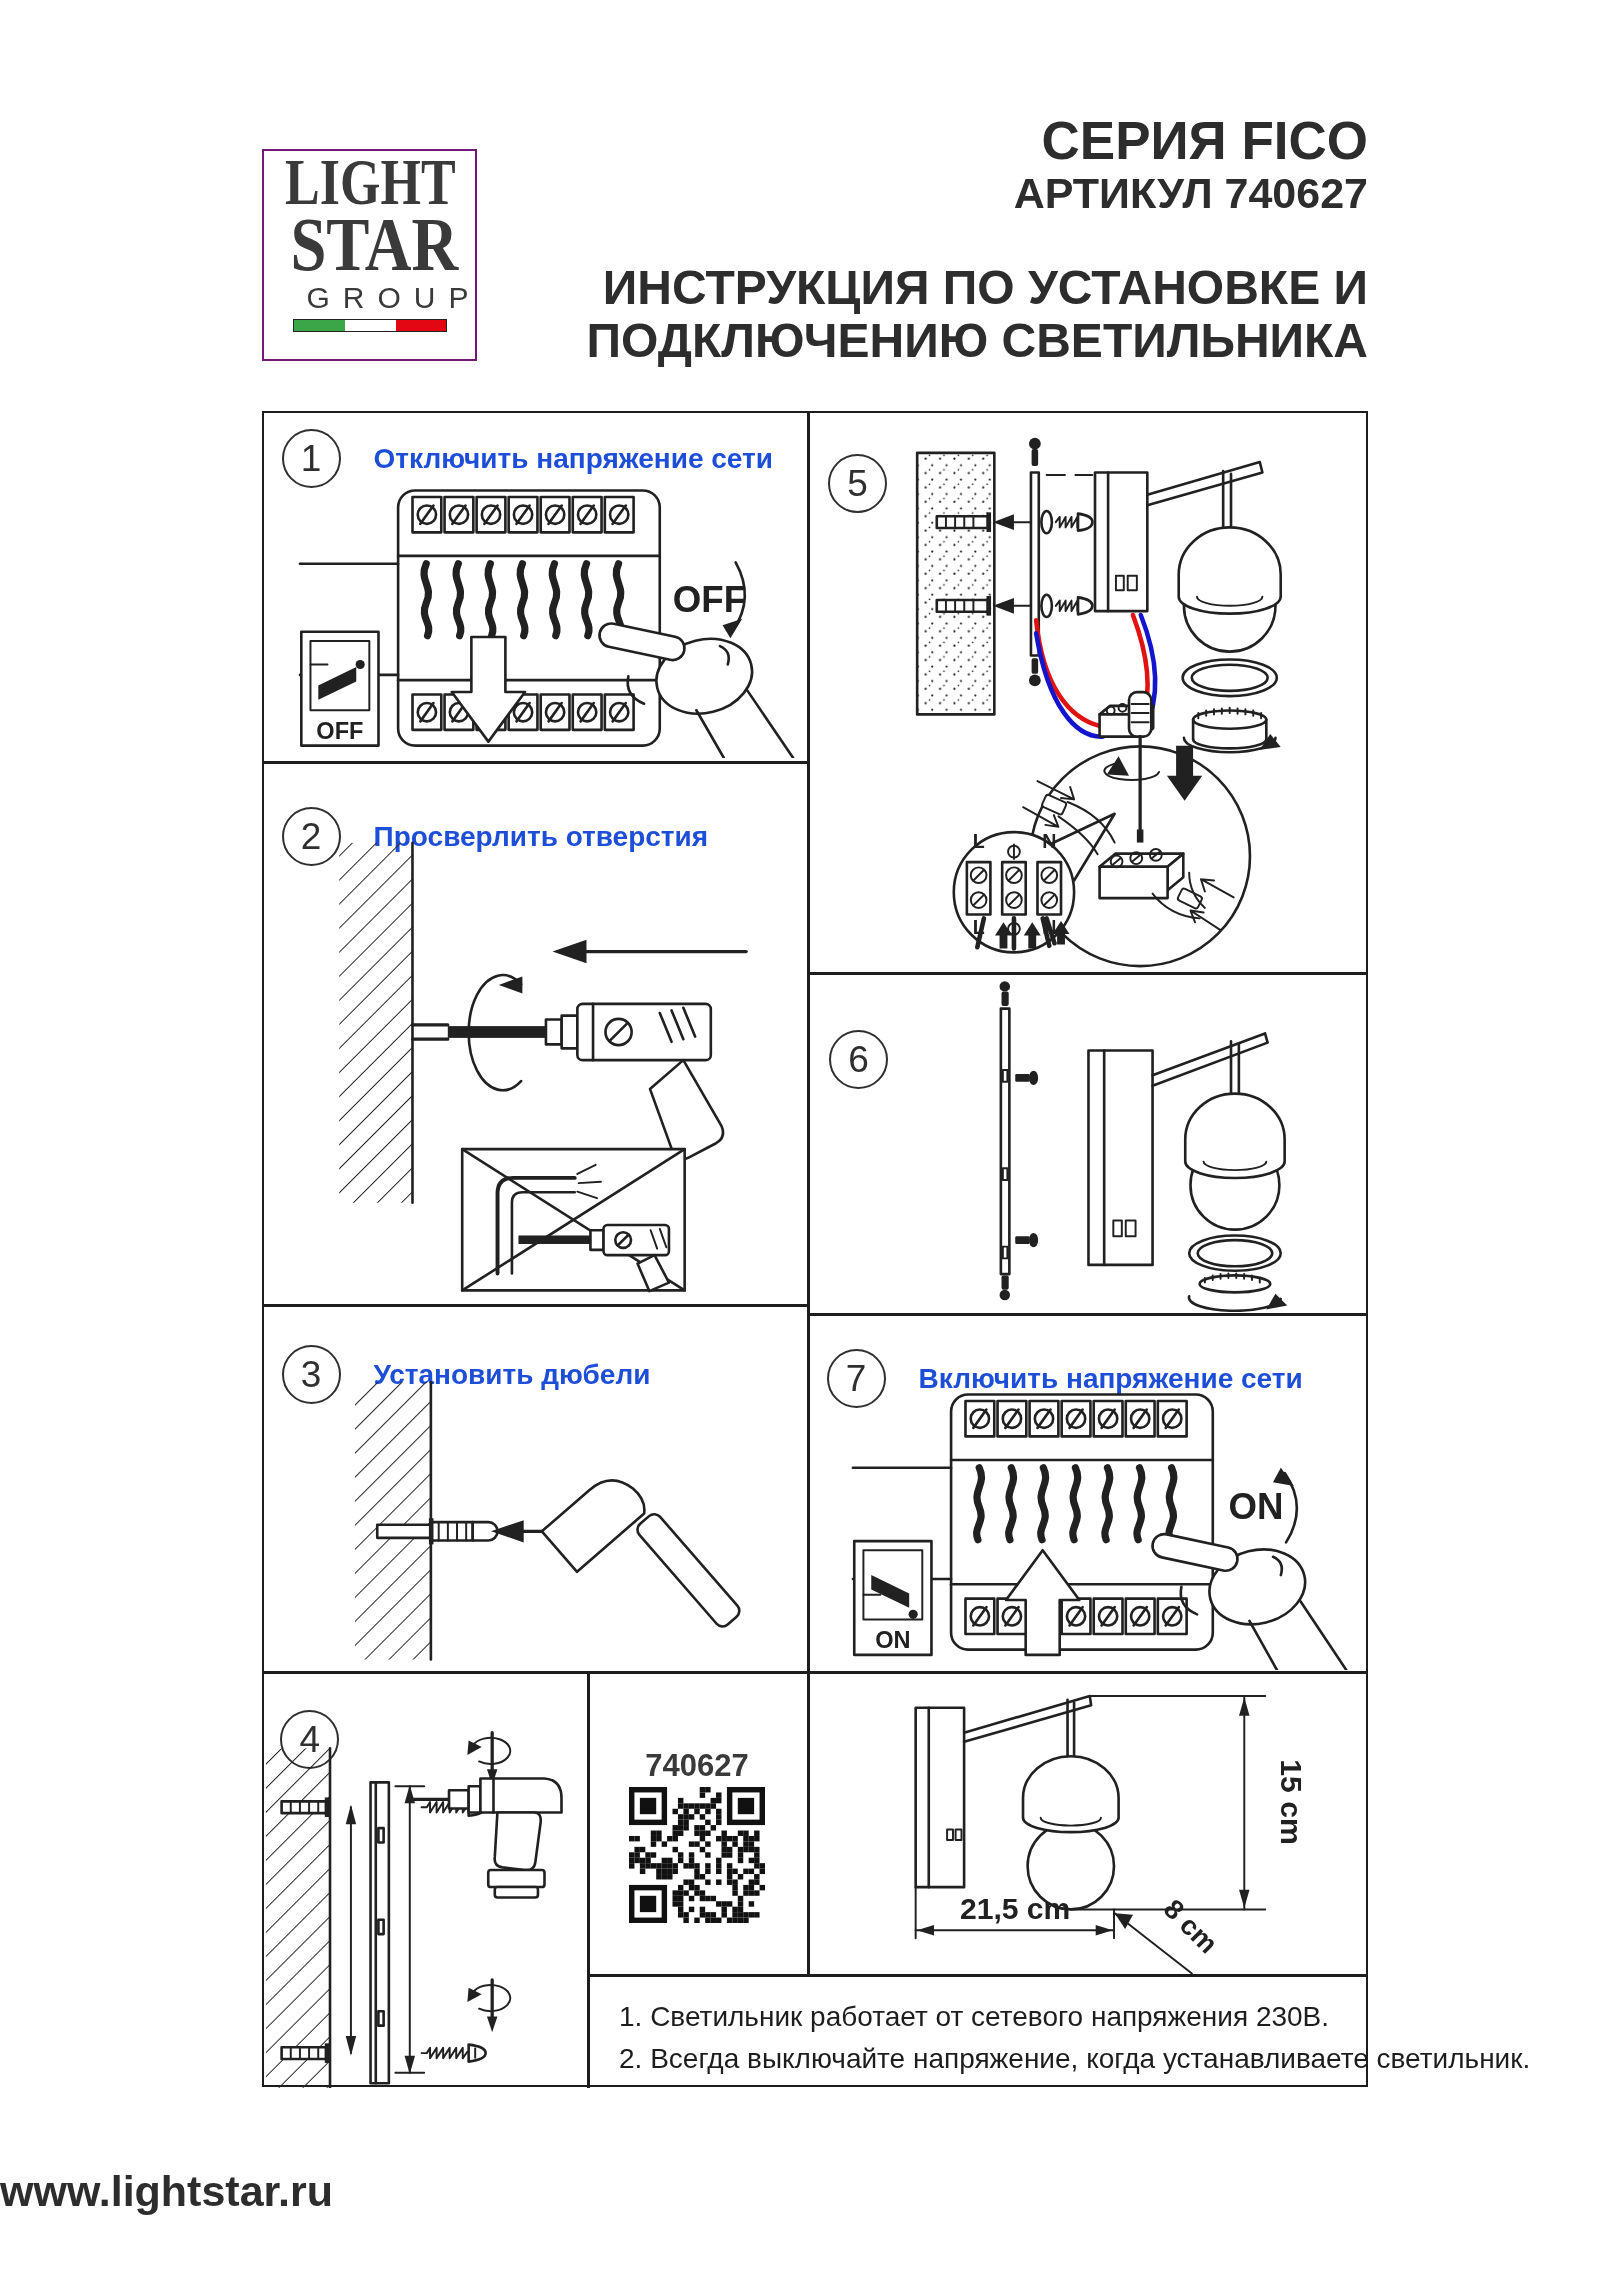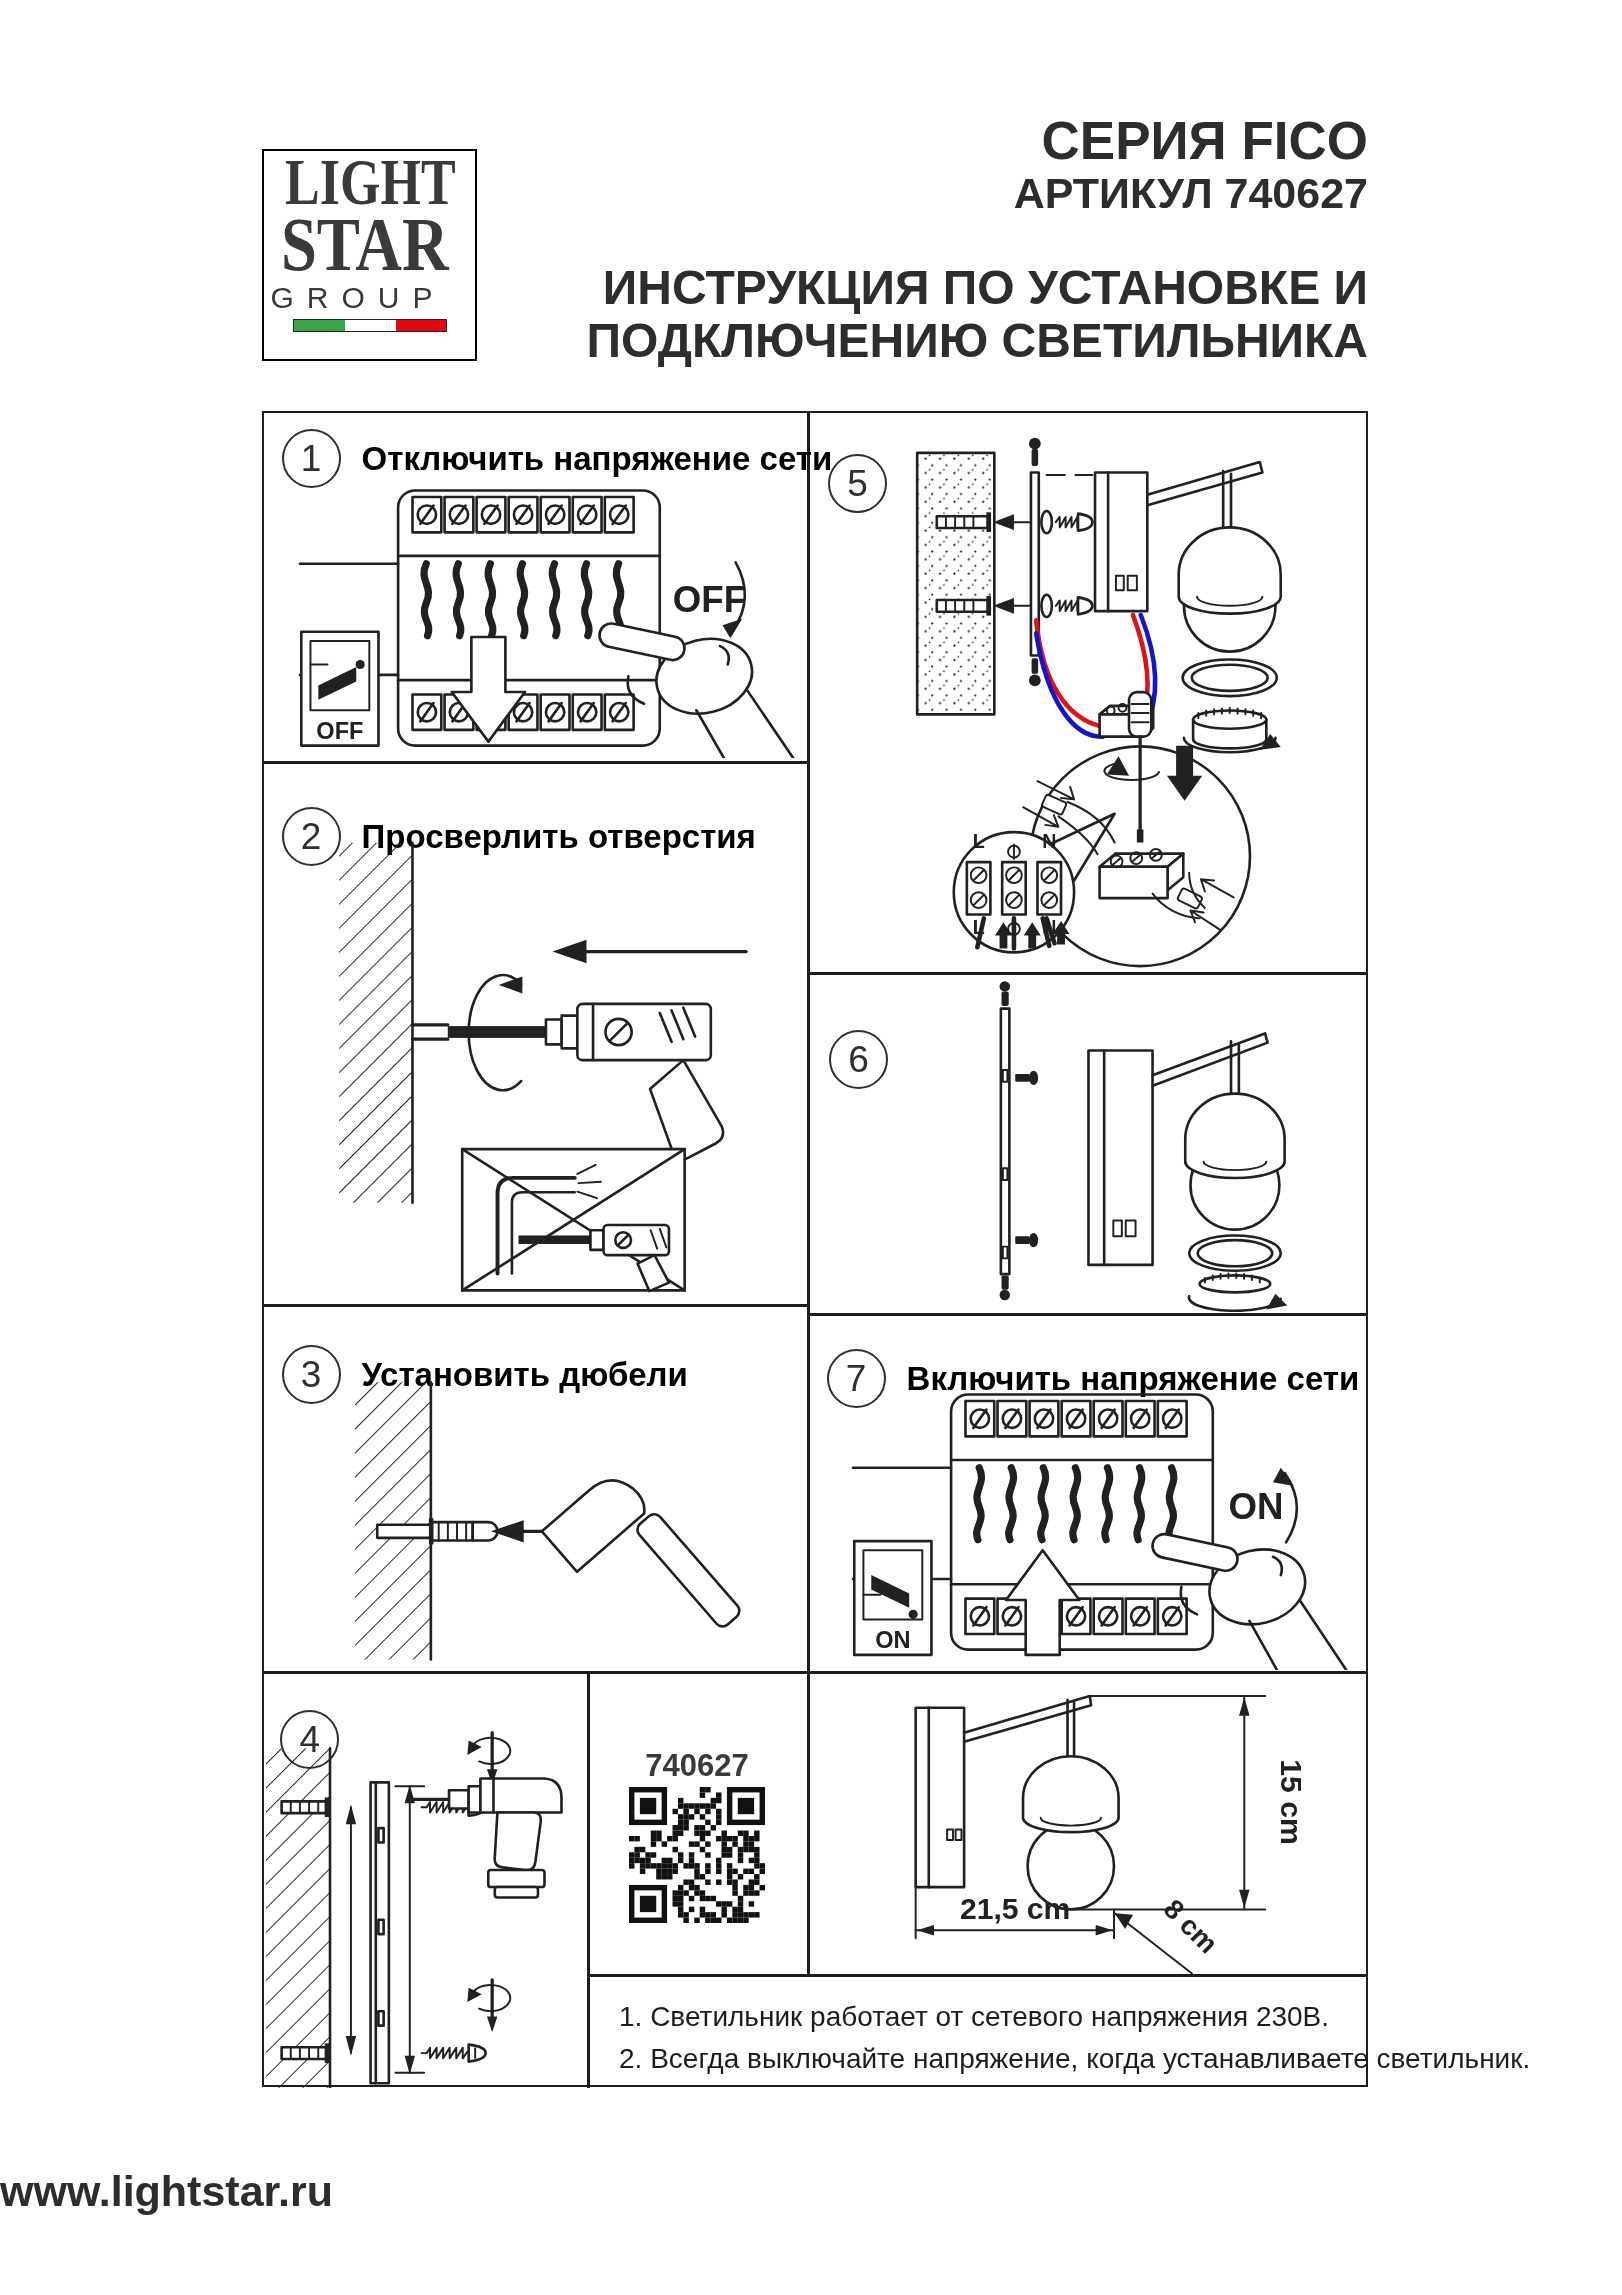--- a/index.html
+++ b/index.html
@@ -1,40 +1,40 @@
 <!DOCTYPE html>
 <html style="font-size:10.5px"><head>
 <meta charset="utf-8">
 <style>
   html,body{margin:0;padding:0;background:#888;}
   .page{position:relative;width:1623px;height:2295px;background:#ffffff;
         font-family:"Liberation Sans",sans-serif;color:#2d2d2d;overflow:hidden;}
   
-  .logo-box{position:absolute;left:262px;top:149px;width:211px;height:208px;border:2px solid #000000;text-align:left;}
+  .logo-box{position:absolute;left:262px;top:149px;width:211px;height:208px;border:2px solid #701a75;text-align:right;}
   .logo-light{position:absolute;left:0;width:100%;top:1.3px;font-family:"Liberation Serif",serif;font-weight:bold;
               font-size:65px;line-height:60px;color:#3a3a3a;transform:scaleX(.8);}
   .logo-star{position:absolute;left:0;width:100%;top:58px;font-family:"Liberation Serif",serif;font-weight:bold;
              font-size:77px;line-height:71px;color:#3a3a3a;transform:scaleX(.84);}
   .logo-group{position:absolute;left:6.5px;width:100%;top:130px;font-size:30px;letter-spacing:13px;color:#3a3a3a;}
   .logo-flag{position:absolute;left:29.4px;top:168px;width:152px;height:10.5px;border:1.3px solid #222;display:flex;}
   .logo-flag span{flex:1;height:100%;}
   .f-green{background:#3aa648;} .f-white{background:#ffffff;} .f-red{background:#e30613;}
   .hdr{position:absolute;right:255px;text-align:right;font-weight:bold;color:#2d2d2d;white-space:nowrap;}
   .hdr-series{top:110px;font-size:53px;}
   .hdr-article{top:169px;font-size:43px;}
   .hdr-i1{top:260px;font-size:48px;}
   .hdr-i2{top:313px;font-size:48px;}
   
   .grid{position:absolute;left:262px;top:411px;width:1106px;height:1676px;border:2.6px solid #1d1d1d;box-sizing:border-box;}
   .gl{position:absolute;background:#1d1d1d;}
   .cell{position:absolute;}
   .step-head{position:absolute;display:flex;align-items:center;gap:21px;}
   .step-circle{width:55px;height:55px;border:2.6px solid #2f2f2f;border-radius:50%;display:flex;align-items:center;
                justify-content:center;font-size:37px;color:#2f2f2f;background:#fff;}
-  .step-title{font-size:33px;font-weight:bold;color:#000000;white-space:nowrap;}
+  .step-title{font-size:28px;font-weight:bold;color:#1d4ed8;white-space:nowrap;margin-left:12px;}
   .illus{position:absolute;}
   .svgtxt{font-family:"Liberation Sans",sans-serif;font-weight:700;fill:#212121;}
   
   .qr-num{position:absolute;left:0;top:77px;width:100%;text-align:center;font-size:31px;font-weight:bold;color:#3a3a3a;}
   
   .notes{position:absolute;left:39px;top:22px;font-size:28px;line-height:42px;color:#1d1d1d;white-space:nowrap;}
   .footer-url{position:absolute;left:0;top:2167px;width:100%;font-size:43px;font-weight:bold;color:#2d2d2d;}
 </style>
 </head>
 <body>

